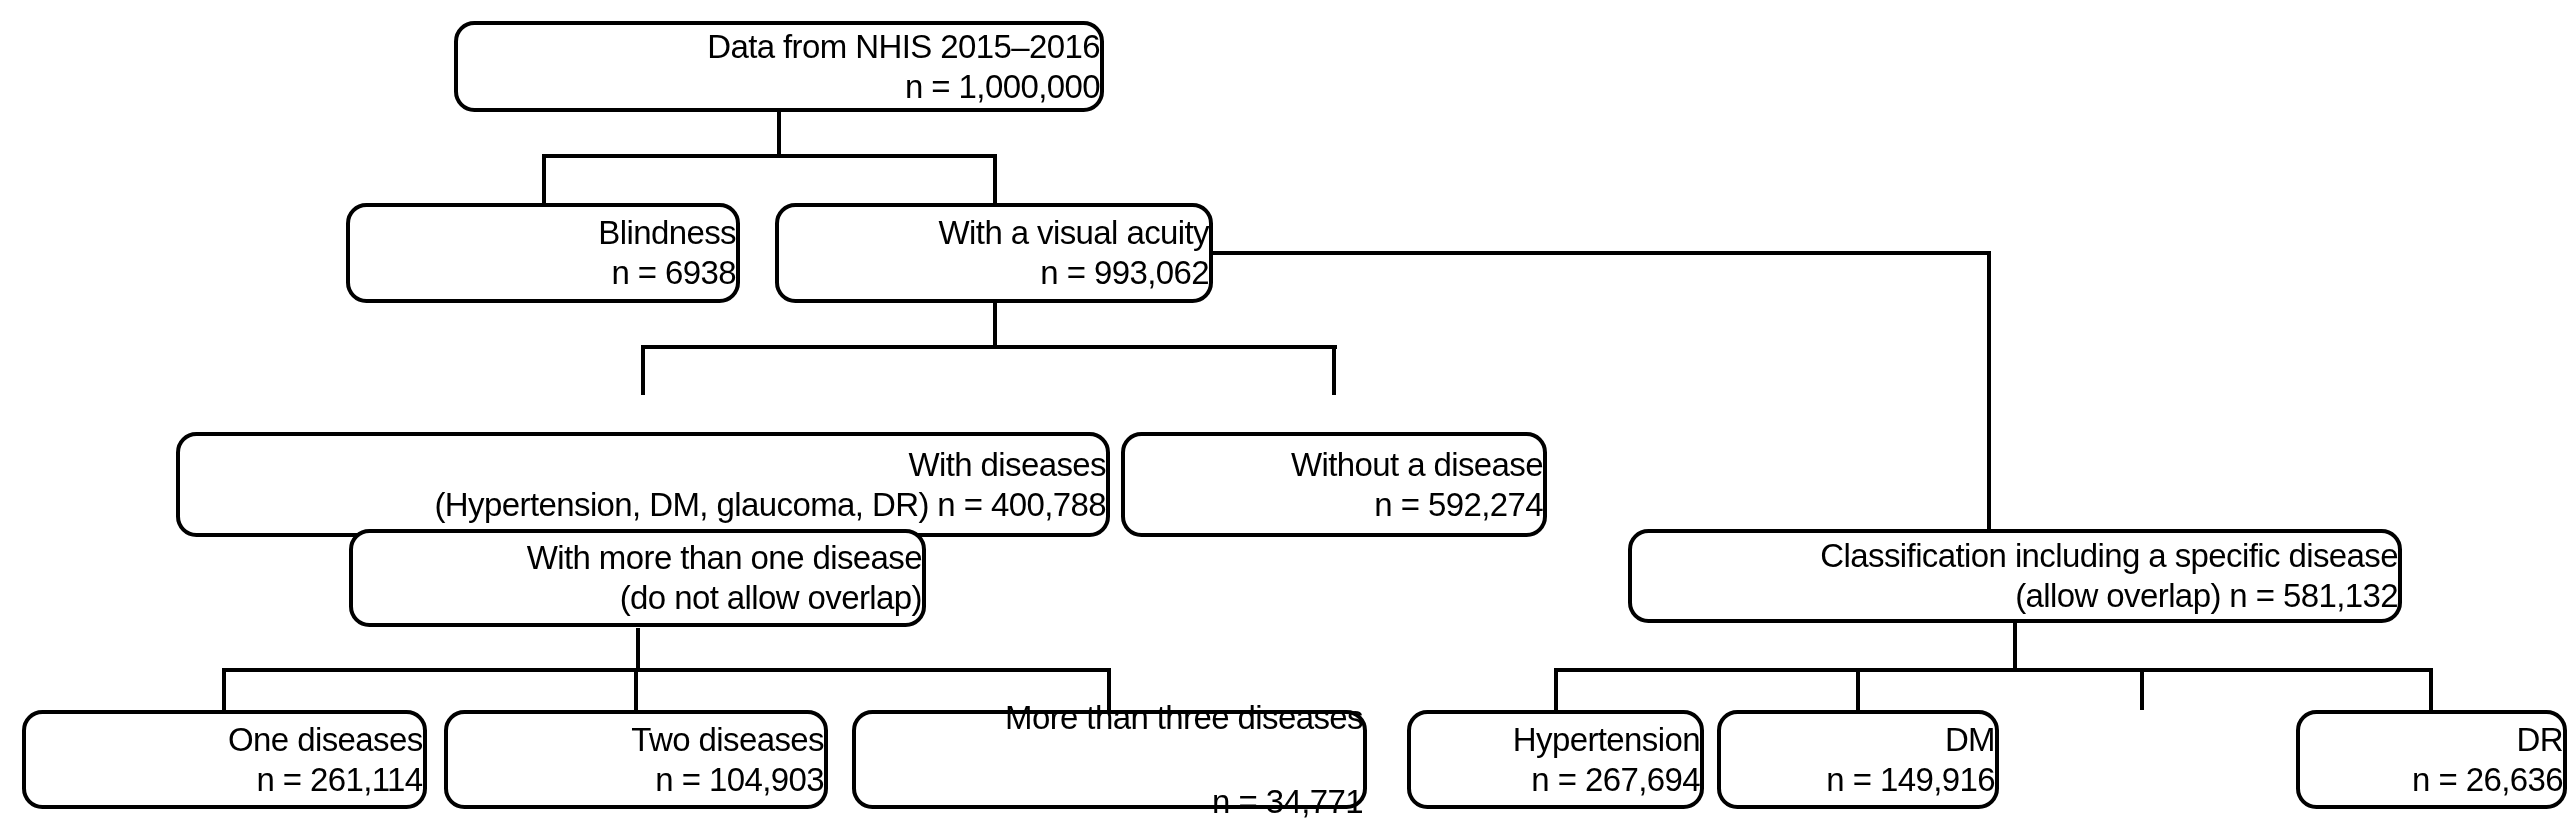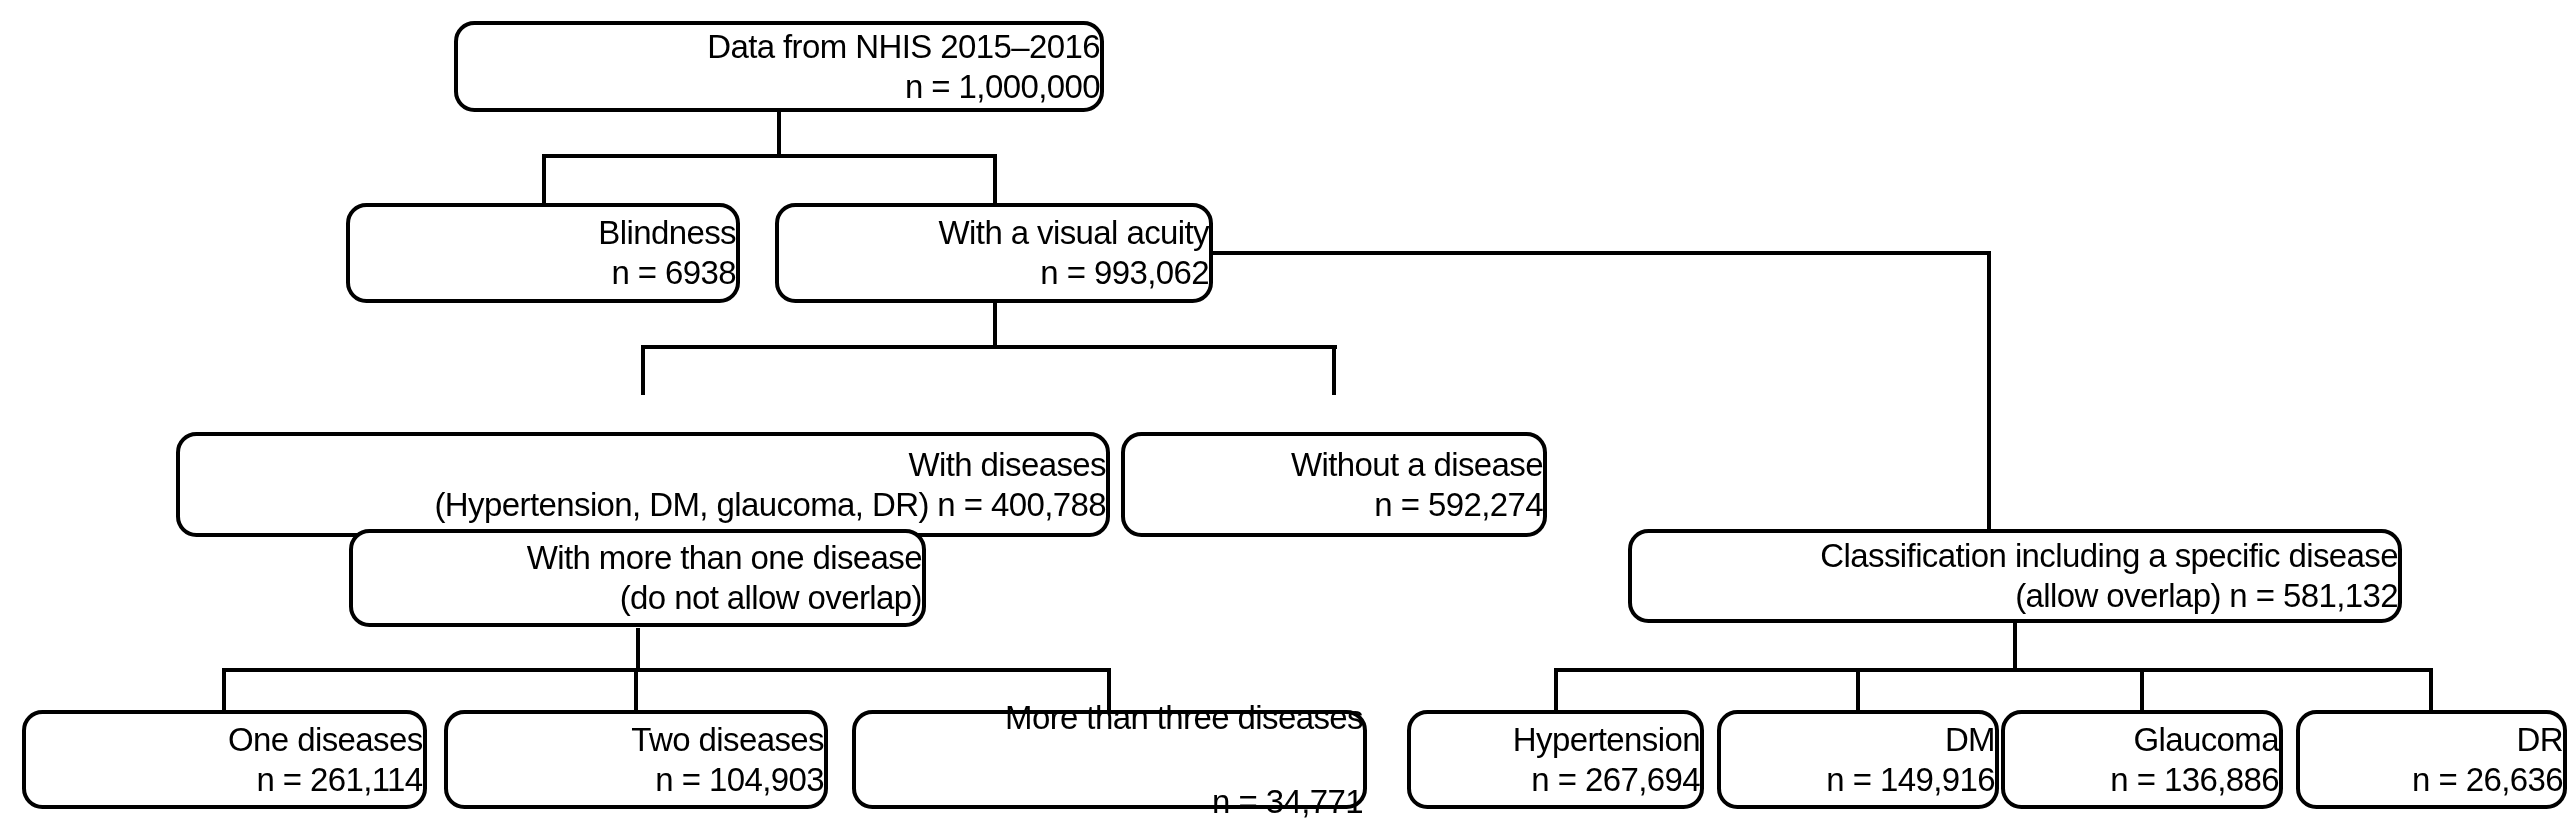--- a/index.html
+++ b/index.html
@@ -128,24 +128,20 @@
   <div class="node" id="n-ht">
     <div>Hypertension</div>
     <div>n = 267,694</div>
   </div>
 
   <div class="node" id="n-dm">
     <div>DM</div>
     <div>n = 149,916</div>
   </div>
 
-  <div class="node" id="n-gl">
-    <div>Glaucoma</div>
-    <div>n = 136,886</div>
-  </div>
 
   <div class="node" id="n-dr">
     <div>DR</div>
     <div>n = 26,636</div>
   </div>
 
 </div>
 
 
 </body></html>

